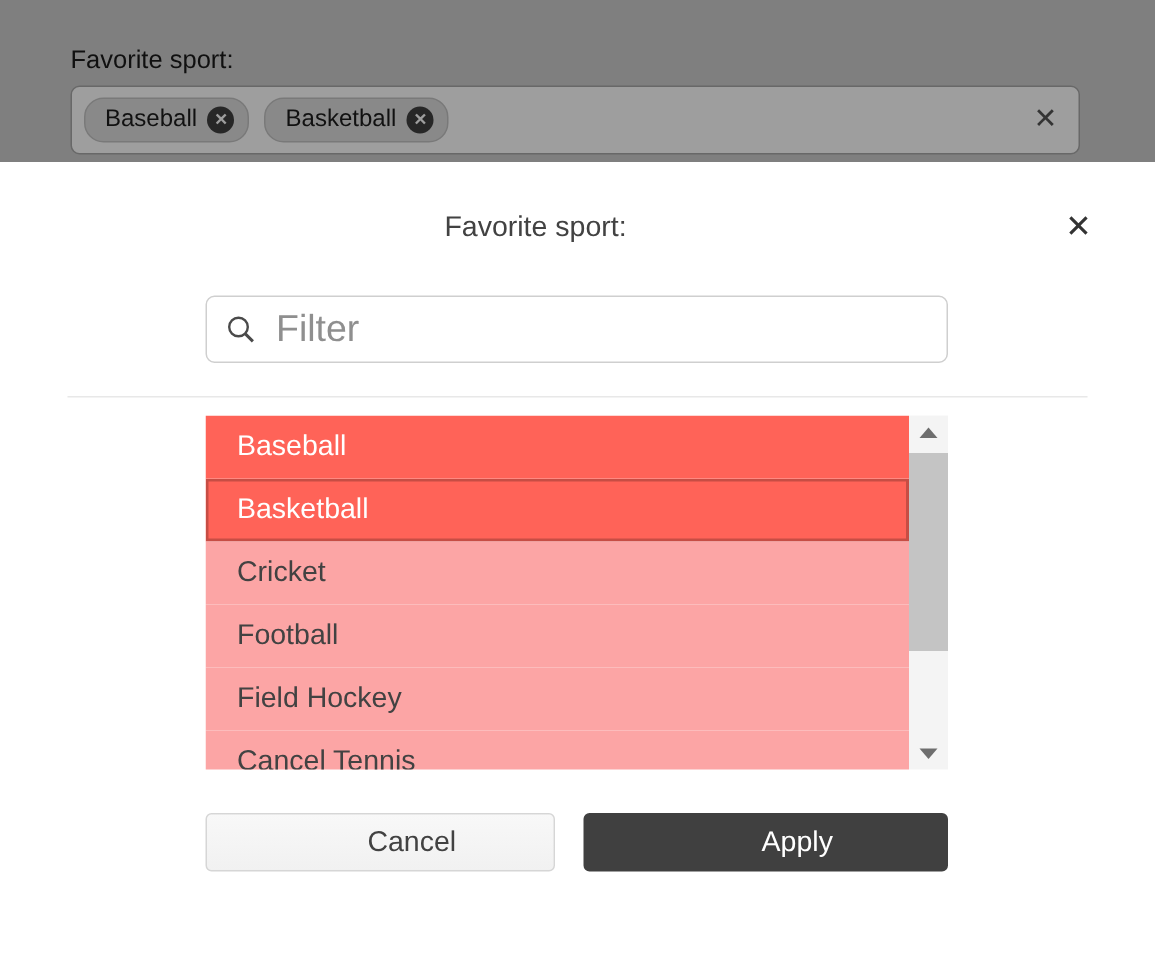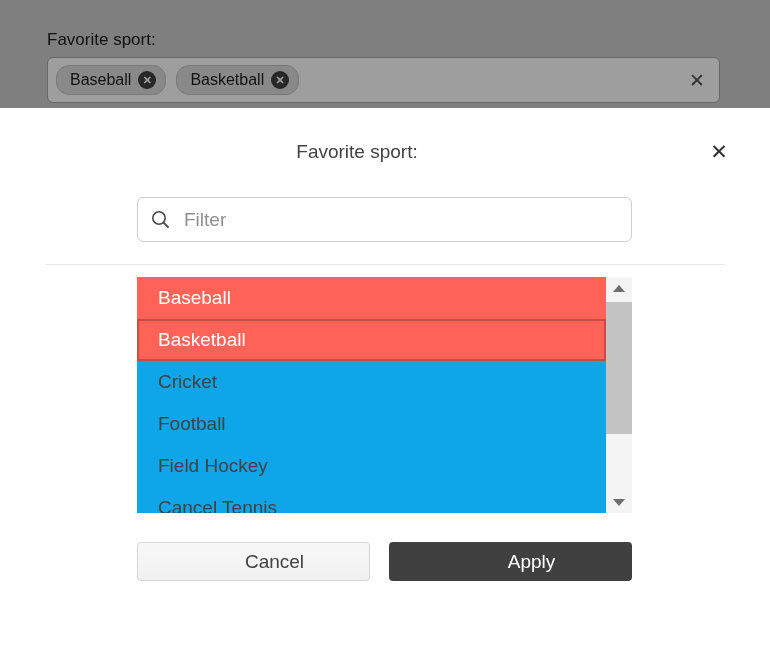--- a/index.html
+++ b/index.html
@@ -59,36 +59,36 @@
   }
 
   .filter-wrap{
     position:absolute;left:137px;top:89px;width:495px;height:45px;
     border:1px solid #cfcfcf;border-radius:6px;box-sizing:border-box;
     background:#fff;
   }
   .filter-wrap svg{position:absolute;left:12px;top:11px;}
   .filter-input{
     position:absolute;left:44px;right:8px;top:1px;bottom:1px;width:calc(100% - 52px);
-    border:none;outline:none;font-size:19px;color:#424242;background:transparent;
+    border:none;outline:none;font-size:25px;color:#424242;background:transparent;
     font-family:"Liberation Sans", sans-serif;
   }
   .filter-input::placeholder{color:#8f8f8f;opacity:1;}
 
   .divider{position:absolute;left:45px;right:45px;top:156px;height:1px;background:#e8e8e8;}
 
   .option-list{
     position:absolute;left:137px;top:169px;width:495px;height:236px;
     overflow:hidden;
   }
   .option-items{position:absolute;left:0;top:0;right:26px;}
   .option{
     height:42px;line-height:42px;padding-left:21px;
     font-size:19px;color:#424242;cursor:pointer;box-sizing:border-box;
-    background:#0ea5e9;
+    background:#fca5a5;
   }
   .option.selected{background:#ff6358;color:#ffffff;}
   .option.focused{box-shadow:inset 0 0 0 2px rgba(0,0,0,0.22);}
 
   
   .scrollbar{
     position:absolute;right:0;top:0;width:26px;height:236px;
     background:#f4f4f4;
   }
   .scroll-btn{

